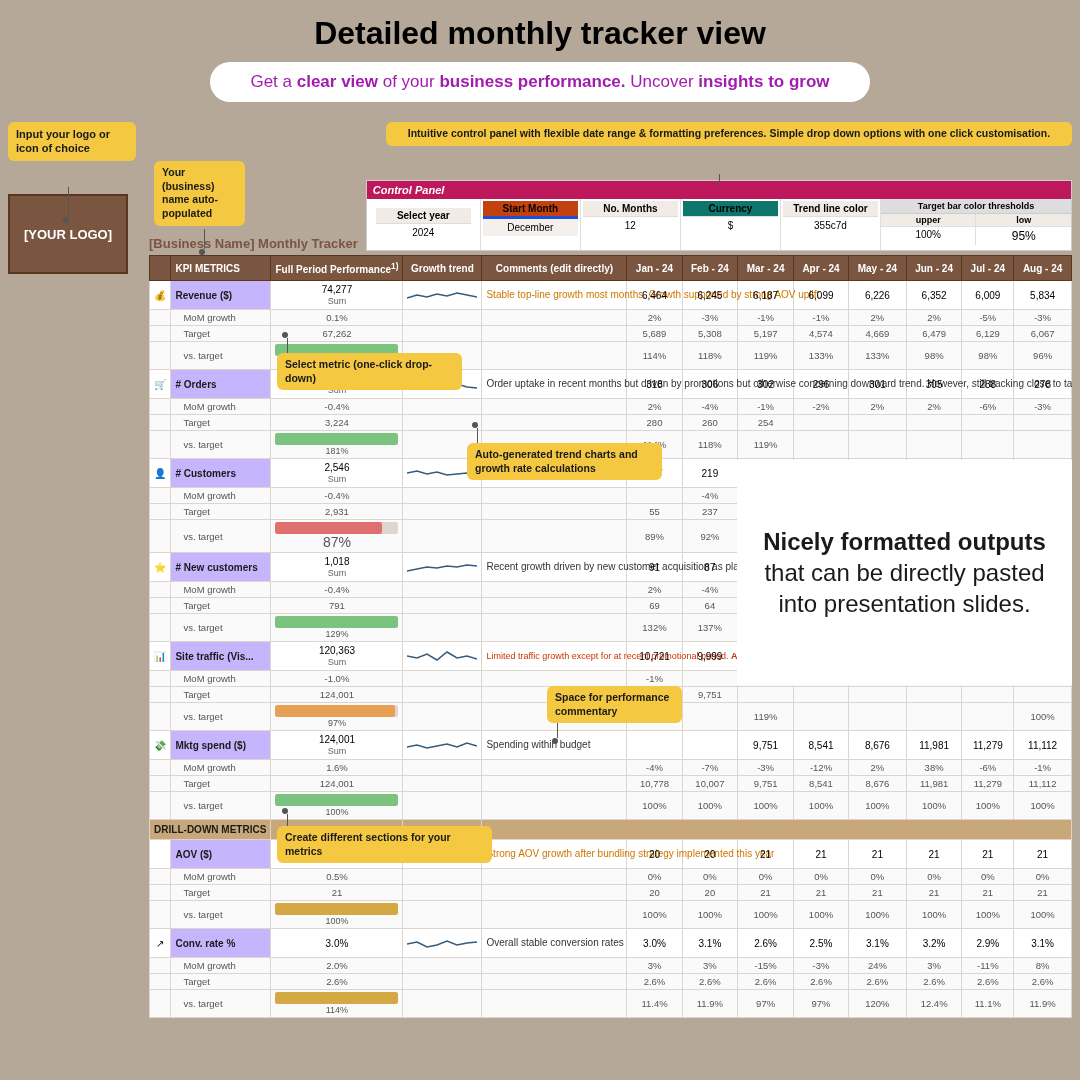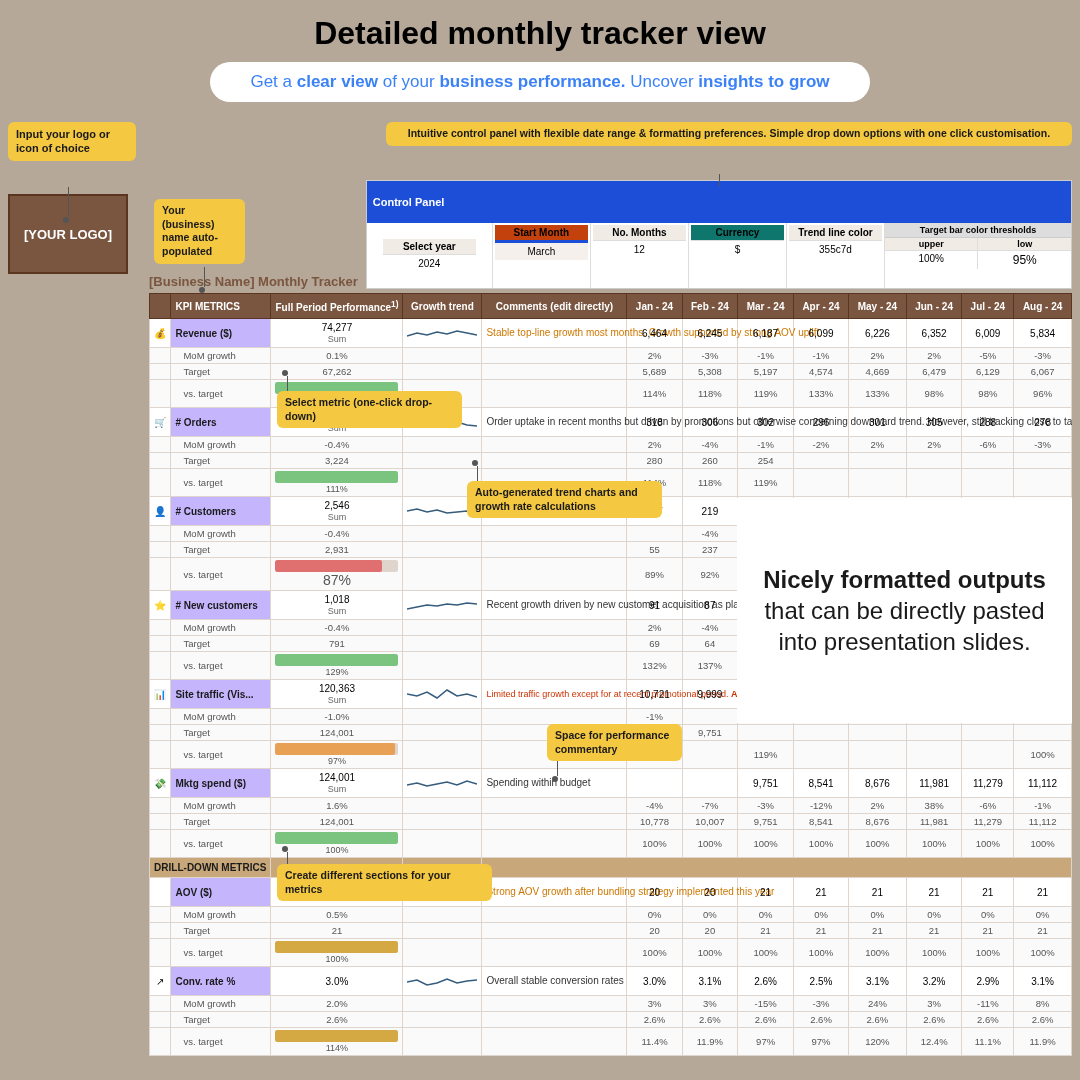--- a/index.html
+++ b/index.html
@@ -19,21 +19,21 @@
       position: relative;
       overflow: hidden;
     }
     .subtitle-bar {
       background: white;
       border-radius: 30px;
       padding: 10px 40px;
       margin: 10px auto;
       display: inline-block;
       font-size: 17px;
-      color: #3b82f6;
+      color: #a21caf;
     }
     .subtitle-bar strong { font-weight: 900; }
 
     .logo-box {
       background: #7a5540;
       width: 120px;
       height: 80px;
       display: flex;
       align-items: center;
       justify-content: center;
@@ -187,29 +187,29 @@
         </div>
 
         <div style="flex:1; position:relative;">
 
           <div class="ann-box" style="top:0; left:20px; right:0; font-size:10.5px; z-index:20; text-align:center;">
             <span>Intuitive control panel with flexible date range &amp; formatting preferences. Simple drop down options with one click customisation.</span>
           </div>
           <div style="position:absolute; top:52px; left:50%; width:1px; height:12px; background:#555; z-index:15;"></div>
 
           <div style="margin-top:58px; background:white; border:1px solid #ccc;">
-            <div style="background:#1d4ed8; color:white; font-size:11px; font-weight:bold; padding:15px 6px;">Control Panel</div>
+            <div style="background:#be185d; color:white; font-size:11px; font-weight:bold; padding:3px 6px;font-style:italic;">Control Panel</div>
             <div style="display:flex; font-size:10px;">
-              <div style="flex:1; text-align:center; padding:16px; border-right:1px solid #ddd;">
+              <div style="flex:1; text-align:center; padding:9px; border-right:1px solid #ddd;">
                 <div style="background:#f0ebe5; font-weight:bold; padding:2px; border-bottom:1px solid #ddd;">Select year</div>
                 <div style="padding:3px;">2024</div>
               </div>
               <div style="flex:1; text-align:center; padding:2px; border-right:1px solid #ddd;">
                 <div style="background:#c2410c; font-weight:bold; padding:2px; border-bottom:3px solid #1d4ed8;">Start Month</div>
-                <div style="padding:3px; background:#f5f0eb;">March</div>
+                <div style="padding:3px; background:#f5f0eb;">December</div>
               </div>
               <div style="flex:1; text-align:center; padding:2px; border-right:1px solid #ddd;">
                 <div style="background:#f0ebe5; font-weight:bold; padding:2px; border-bottom:1px solid #ddd;">No. Months</div>
                 <div style="padding:3px;">12</div>
               </div>
               <div style="flex:1; text-align:center; padding:2px; border-right:1px solid #ddd;">
                 <div style="background:#0f766e; font-weight:bold; padding:2px; border-bottom:1px solid #ddd;">Currency</div>
                 <div style="padding:3px;">$</div>
               </div>
               <div style="flex:1; text-align:center; padding:2px; border-right:1px solid #ddd;">
@@ -405,21 +405,21 @@
               <td></td>
                 <td></td>
             </tr>
             <tr class="kpi-sub-row">
               <td></td>
               <td class="kpi-sub-label">vs. target</td>
               <td>
                 <div class="progress-container">
                     <div class="progress-bar bar-green" style="width:100%;"></div>
                   </div>
-                <span style="font-size:9px;">111%</span>
+                <span style="font-size:9px;">181%</span>
               </td>
               <td></td>
                 <td></td>
               <td>114%</td>
                 <td>118%</td>
                 <td>119%</td>
               <td></td>
                 <td></td>
                 <td></td>
               <td></td>

